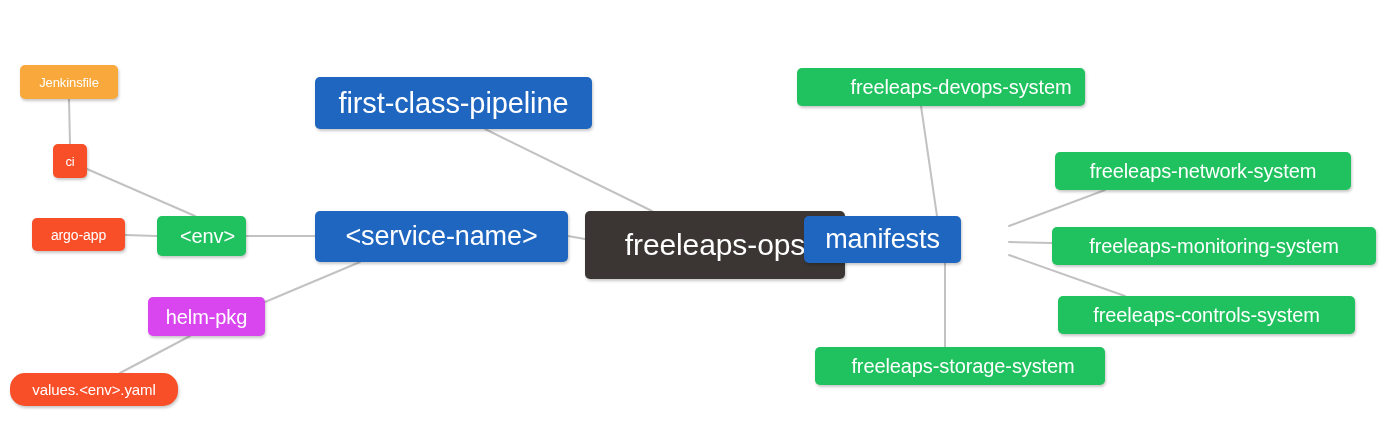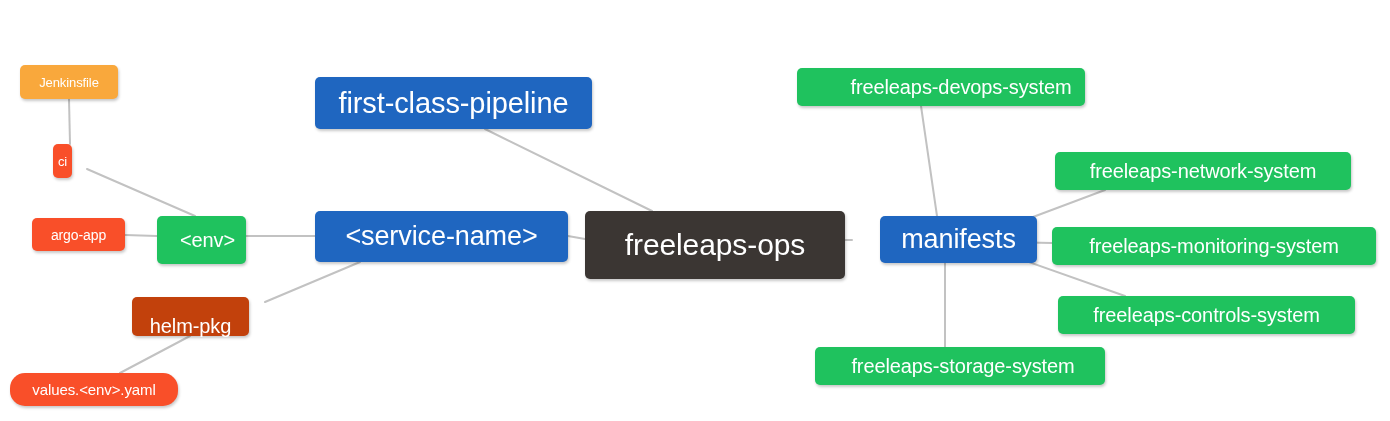--- a/index.html
+++ b/index.html
@@ -63,45 +63,45 @@
       <line x1="937" y1="176" x2="921" y2="66" stroke="#c2c2c2" stroke-width="2" stroke-linecap="round"></line>
       <line x1="1009" y1="186" x2="1105" y2="150" stroke="#c2c2c2" stroke-width="2" stroke-linecap="round"></line>
       <line x1="1009" y1="202" x2="1052" y2="203" stroke="#c2c2c2" stroke-width="2" stroke-linecap="round"></line>
       <line x1="1009" y1="215" x2="1125" y2="256" stroke="#c2c2c2" stroke-width="2" stroke-linecap="round"></line>
       <line x1="945" y1="223" x2="945" y2="307" stroke="#c2c2c2" stroke-width="2" stroke-linecap="round"></line>
     </svg>
   <div id="nodes">
       <div class="node" style="left: 20px; top: 25px; width: 98px; height: 34px; background: rgb(249, 168, 60); font-size: 13px;">
         <span>Jenkinsfile</span>
       </div>
-      <div class="node" style="left: 53px; top: 104px; width: 19px; height: 34px; background: rgb(249, 79, 41); font-size: 13px;">
+      <div class="node" style="left: 53px; top: 104px; width: 34px; height: 34px; background: rgb(249, 79, 41); font-size: 13px;">
         <span>ci</span>
       </div>
       <div class="node" style="left: 32px; top: 178px; width: 93px; height: 33px; background: rgb(249, 79, 41); font-size: 14px;">
         <span>argo-app</span>
       </div>
-      <div class="node" style="left: 157px; top: 176px; width: 89px; height: 48px; background: rgb(31, 194, 94); font-size: 20px; padding-left: 12px;">
+      <div class="node" style="left: 157px; top: 176px; width: 89px; height: 40px; background: rgb(31, 194, 94); font-size: 20px; padding-left: 12px;">
         <span>&lt;env&gt;</span>
       </div>
-      <div class="node" style="left: 132px; top: 257px; width: 117px; height: 39px; background: #c2410c; font-size: 20px; align-items: flex-end;">
+      <div class="node" style="left: 148px; top: 257px; width: 117px; height: 39px; background: #d946ef; font-size: 20px;">
         <span>helm-pkg</span>
       </div>
       <div class="node" style="left: 10px; top: 333px; width: 168px; height: 33px; background: rgb(249, 79, 41); font-size: 15px; border-radius: 15px;">
         <span>values.&lt;env&gt;.yaml</span>
       </div>
       <div class="node" style="left: 315px; top: 37px; width: 277px; height: 52px; background: rgb(31, 102, 192); font-size: 29px;">
         <span>first-class-pipeline</span>
       </div>
       <div class="node" style="left: 315px; top: 171px; width: 253px; height: 51px; background: rgb(31, 102, 192); font-size: 27px;">
         <span>&lt;service-name&gt;</span>
       </div>
       <div class="node" style="left: 585px; top: 171px; width: 260px; height: 68px; background: rgb(59, 54, 51); font-size: 30px;">
         <span>freeleaps-ops</span>
       </div>
-      <div class="node" style="left: 880px; top: 176px; width: 157px; height: 47px; background: rgb(31, 102, 192); font-size: 27px;">
+      <div class="node" style="left: 804px; top: 176px; width: 157px; height: 47px; background: rgb(31, 102, 192); font-size: 27px;">
         <span>manifests</span>
       </div>
       <div class="node" style="left: 797px; top: 28px; width: 288px; height: 38px; background: rgb(31, 194, 94); font-size: 20px; padding-left: 40px;">
         <span>freeleaps-devops-system</span>
       </div>
       <div class="node" style="left: 1055px; top: 112px; width: 296px; height: 38px; background: rgb(31, 194, 94); font-size: 20px;">
         <span>freeleaps-network-system</span>
       </div>
       <div class="node" style="left: 1052px; top: 187px; width: 324px; height: 38px; background: rgb(31, 194, 94); font-size: 20px;">
         <span>freeleaps-monitoring-system</span>

